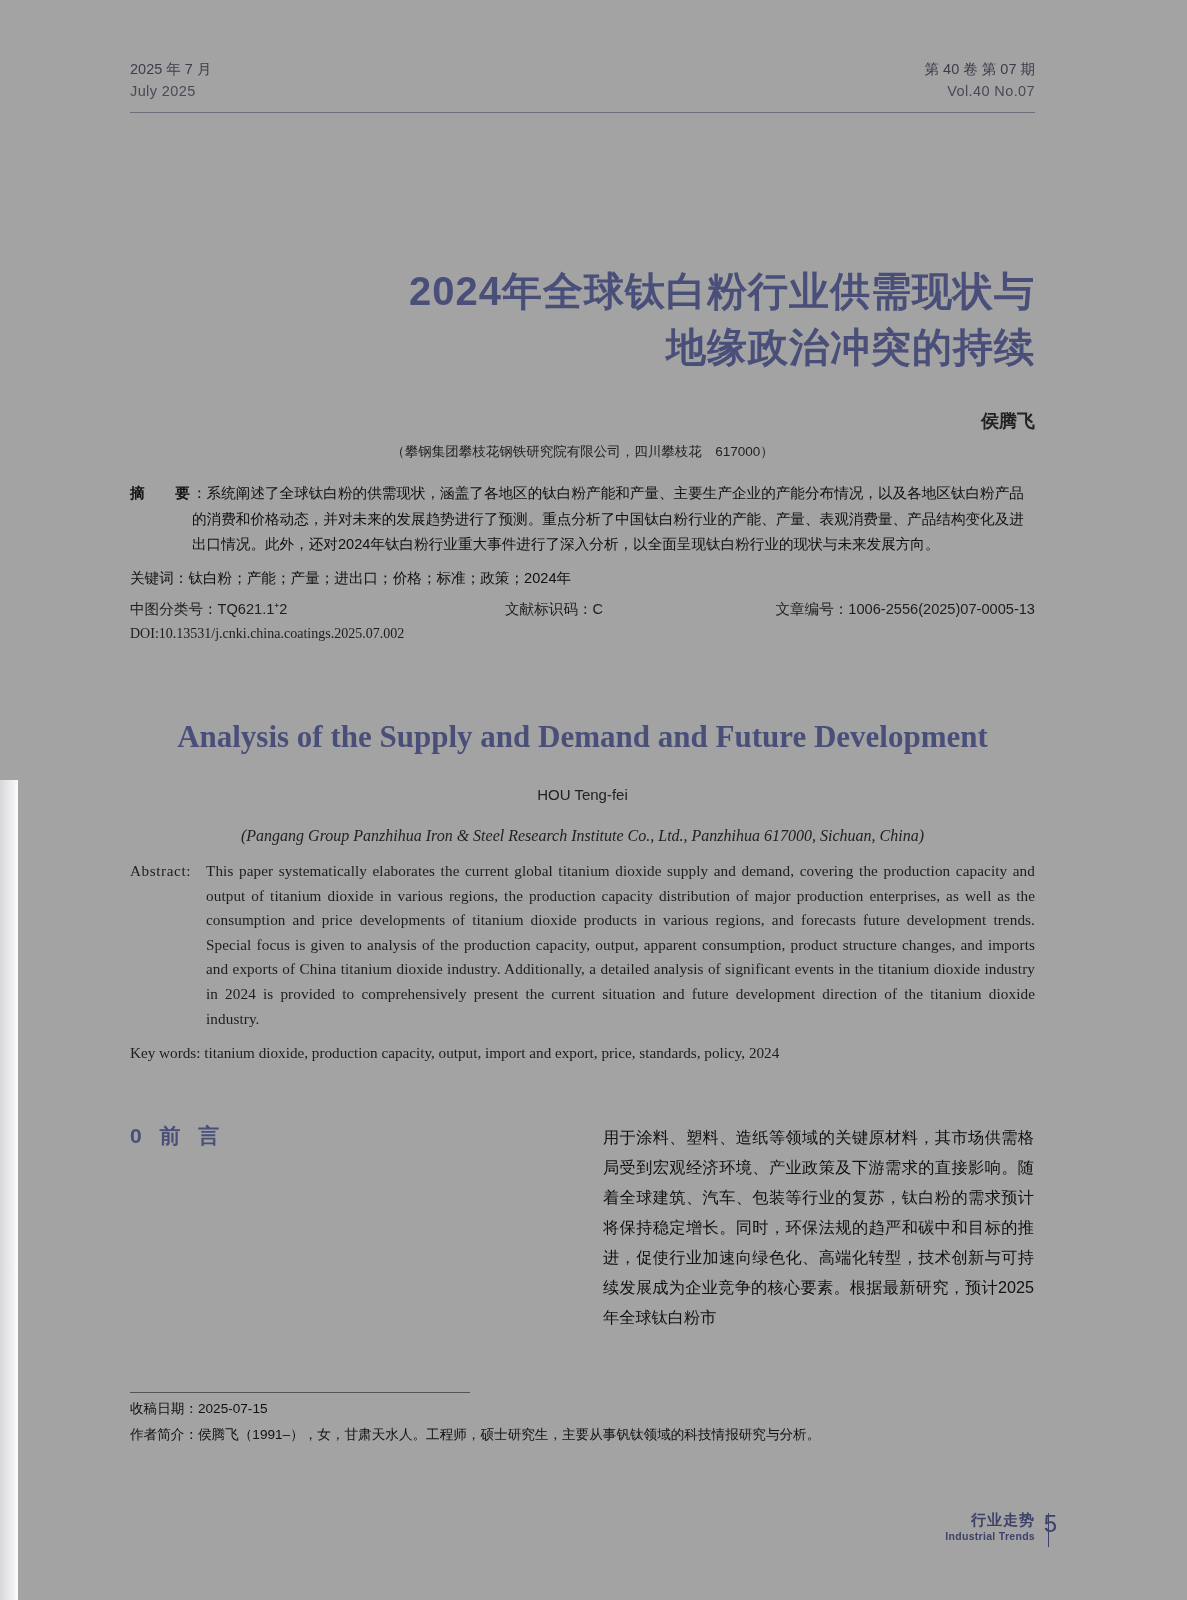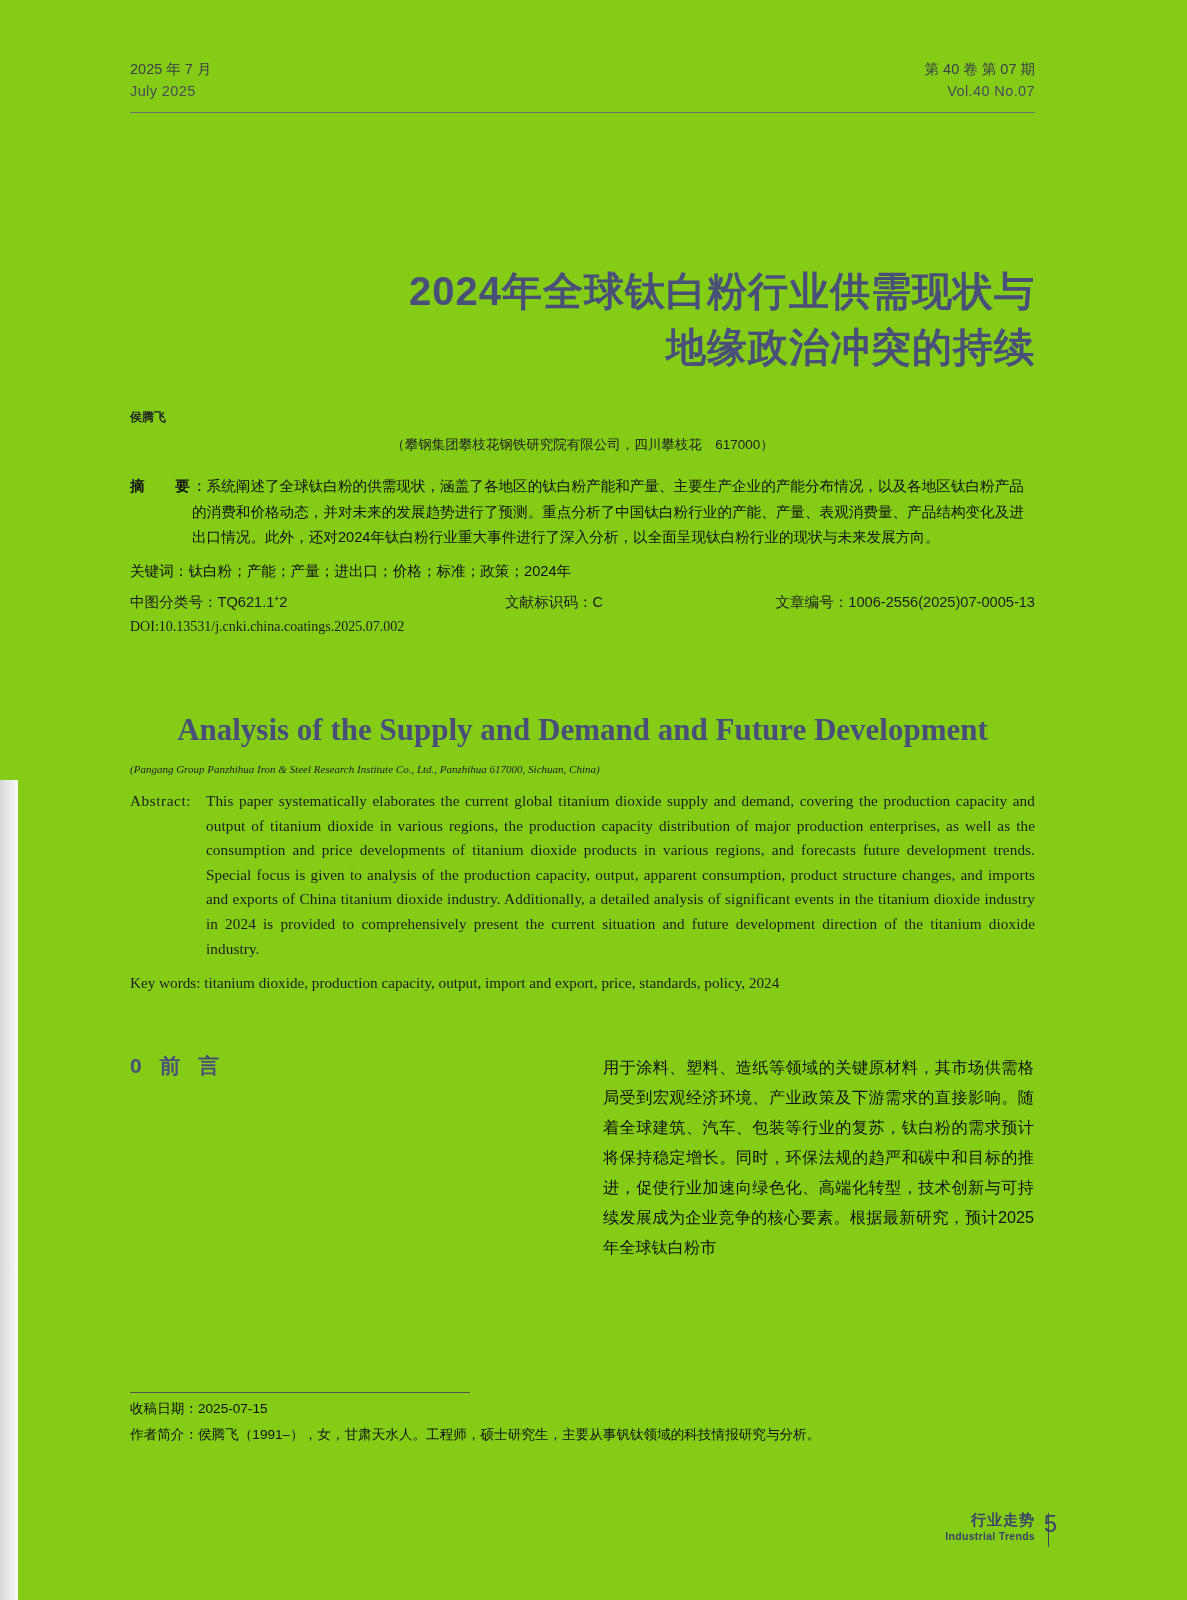--- a/index.html
+++ b/index.html
@@ -11,21 +11,21 @@
     width: 1187px;
     height: 1600px;
     position: relative;
     font-family: "Liberation Serif", serif;
     color: #1d1d1f;
     overflow: hidden;
   }
   .page {
     position: absolute;
     inset: 0;
-    background: #84cc16;
+    background: #a3a3a3;
   }
   
   .scan-edge {
     position: absolute;
     left: 0;
     top: 780px;
     width: 18px;
     height: 820px;
     background: linear-gradient(to right,#d8d8da,#efeff1 70%,#fdfdfd);
   }
@@ -64,23 +64,23 @@
     text-align: right;
     font-family: "Liberation Sans", sans-serif;
     font-weight: bold;
     font-size: 40px;
     line-height: 56px;
     color: #4a4f7a;
     letter-spacing: 1px;
   }
   .cn-author {
     margin-top: 34px;
-    text-align: left;
+    text-align: right;
     font-family: Liberation Mono, monospace;
-    font-size: 12px;
+    font-size: 18px;
     font-weight: bold;
     color: #222;
   }
   .cn-affil {
     margin-top: 10px;
     text-align: center;
     font-family: "Liberation Sans", sans-serif;
     font-size: 13.5px;
     font-weight: normal;
     color: #222;
@@ -140,24 +140,25 @@
     color: #4a4f7a;
   }
   .en-author {
     margin-top: 26px;
     text-align: center;
     font-family: "Liberation Sans", sans-serif;
     font-size: 15px;
     color: #222;
   }
   .en-affil {
-    margin-top: 10px;
+    margin-top: 24px;
+    text-align: center;
     font-family: "Liberation Serif", serif;
     font-style: italic;
-    font-size: 11px;
+    font-size: 16px;
     color: #222;
   }
   .en-abs {
     margin-top: 14px;
     position: relative;
     padding-left: 76px;
     font-size: 15.2px;
     line-height: 24.6px;
     text-align: justify;
     letter-spacing: .1px;
@@ -288,20 +289,21 @@
     <div class="cn-meta">
       <span class="m1">中图分类号：TQ621.1⁺2</span>
       <span class="m2">文献标识码：C</span>
       <span class="m3">文章编号：1006-2556(2025)07-0005-13</span>
     </div>
     <div class="doi">DOI:10.13531/j.cnki.china.coatings.2025.07.002</div>
 
     <div class="en-title">
       <div>Analysis of the Supply and Demand and Future Development</div>
     </div>
+    <div class="en-author">HOU Teng-fei</div>
     <div class="en-affil">(Pangang Group Panzhihua Iron &amp; Steel Research Institute Co., Ltd., Panzhihua 617000, Sichuan, China)</div>
 
     <div class="en-abs">
       <span class="lbl">Abstract:</span>
       <span>This paper systematically elaborates the current global titanium dioxide supply and demand, covering the production capacity and output of titanium dioxide in various regions, the production capacity distribution of major production enterprises, as well as the consumption and price developments of titanium dioxide products in various regions, and forecasts future development trends. Special focus is given to analysis of the production capacity, output, apparent consumption, product structure changes, and imports and exports of China titanium dioxide industry. Additionally, a detailed analysis of significant events in the titanium dioxide industry in 2024 is provided to comprehensively present the current situation and future development direction of the titanium dioxide industry.</span>
     </div>
     <div class="en-kw">Key words: titanium dioxide, production capacity, output, import and export, price, standards, policy, 2024</div>
 
     <div class="body-cols">
       <div class="col-box">

